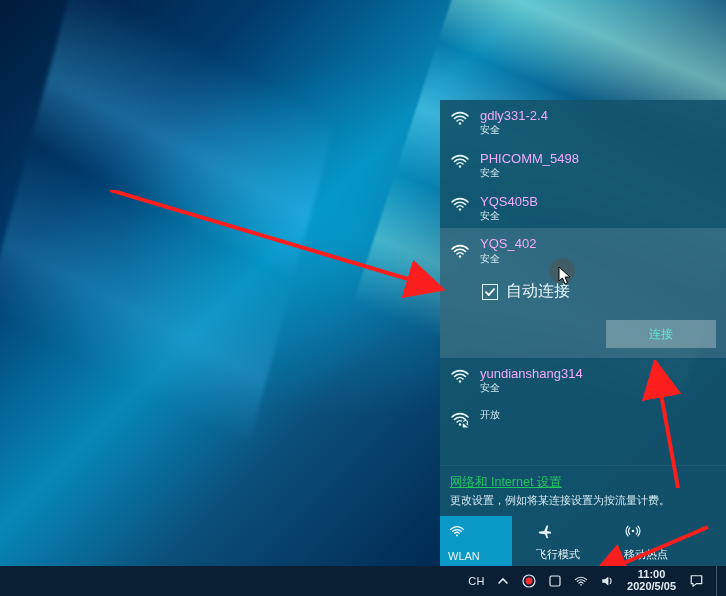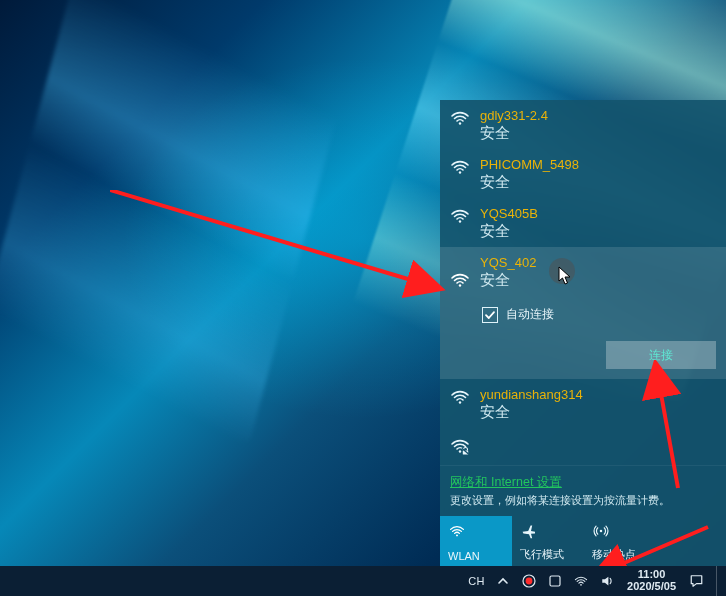--- a/index.html
+++ b/index.html
@@ -44,35 +44,35 @@
     width: 286px; height: 466px;
     background: rgba(20,85,110,0.92);
     color: #e9f6fb;
     display: flex; flex-direction: column;
     font-size: 12px;
     backdrop-filter: blur(2px);
   }
   .net-list { flex: 1 1 auto; overflow: hidden; }
   .net-item { display:flex; align-items:flex-start; padding:8px 10px 6px 10px; gap:10px; cursor:pointer; }
   .net-item.selected { background: rgba(255,255,255,0.12); padding-bottom:10px; flex-direction:column; }
-  .net-row { display:flex; align-items:flex-end; gap:10px; width:100%; }
+  .net-row { display:flex; align-items:center; gap:10px; width:100%; }
   .net-icon { width:20px; height:20px; flex:0 0 20px; display:flex; align-items:center; justify-content:center; }
-  .net-text .ssid { font-size:13px; color:#eab308; line-height:1.25; }
-  .net-text .sec  { font-size:15px; color:#cfe8ef; line-height:1.25; }
-  .autoconnect { display:flex; align-items:center; gap:8px; padding:6px 0 2px 32px; color:#eaf7fb; font-size:12px; }
+  .net-text .ssid { font-size:13px; color:#f0abfc; line-height:1.25; }
+  .net-text .sec  { font-size:10px; color:#cfe8ef; line-height:1.25; }
+  .autoconnect { display:flex; align-items:center; gap:8px; padding:6px 0 2px 32px; color:#eaf7fb; font-size:16px; }
   .chk { width:16px; height:16px; border:1.5px solid #dff3fa; display:inline-flex; align-items:center; justify-content:center; }
   .chk svg { width:12px; height:12px; }
   .connect-row { display:flex; justify-content:flex-end; padding:6px 0 0 0; width:100%; }
   .connect-btn { background: rgba(255,255,255,0.28); color:#5eead4; border:none; width:110px; height:28px; font-size:12px; cursor:pointer; }
 
   .settings-area { padding:8px 10px 8px 10px; border-top:1px solid rgba(255,255,255,0.06); }
   .settings-link { color:#22c55e; font-size:12.5px; text-decoration: underline; cursor:pointer; display:inline-block; }
   .settings-desc { color:#cfe8ef; font-size:11px; margin-top:2px; }
 
-  .tiles { display:flex; height:50px; }
+  .tiles { display:flex; height:50px;gap:16px; }
   .tile { flex:0 0 72px; height:50px; padding:6px 6px 4px 8px; font-size:11px; color:#eaf6fb; display:flex; flex-direction:column; justify-content:space-between; cursor:pointer; }
   .tile.active { background:#0a98c7; }
   .tile .t-icon { height:18px; display:flex; align-items:center; }
   .tile .t-label { font-size:11px; }
 
   
   .taskbar {
     position:absolute; left:0; right:0; bottom:0; height:30px;
     background:#0b1f34;
     display:flex; align-items:center; color:#dfeaf2; font-size:11px;
@@ -211,20 +211,21 @@
                 <circle cx="10" cy="15.5" r="1.2" fill="#e6f5fb" stroke="none"></circle>
               </g>
           <g transform="translate(12.5,11.5)">
                 <path d="M1 3v-1a2 2 0 0 1 4 0v1" fill="none" stroke="#e6f5fb" stroke-width="1.1"></path>
                 <rect x="0.3" y="3" width="5.4" height="4" rx="0.6" fill="#e6f5fb"></rect>
                 <path d="M-0.6 0.8 6 6.5" stroke="#13506d" stroke-width="1.4"></path>
               </g>
             </svg>
         </div>
         <div class="net-text">
+          <div class="sec">开放</div>
         </div>
       </div>
 
     </div>
 
     <div class="settings-area">
       <a class="settings-link">网络和 Internet 设置</a>
       <div class="settings-desc">更改设置，例如将某连接设置为按流量计费。</div>
     </div>
 

